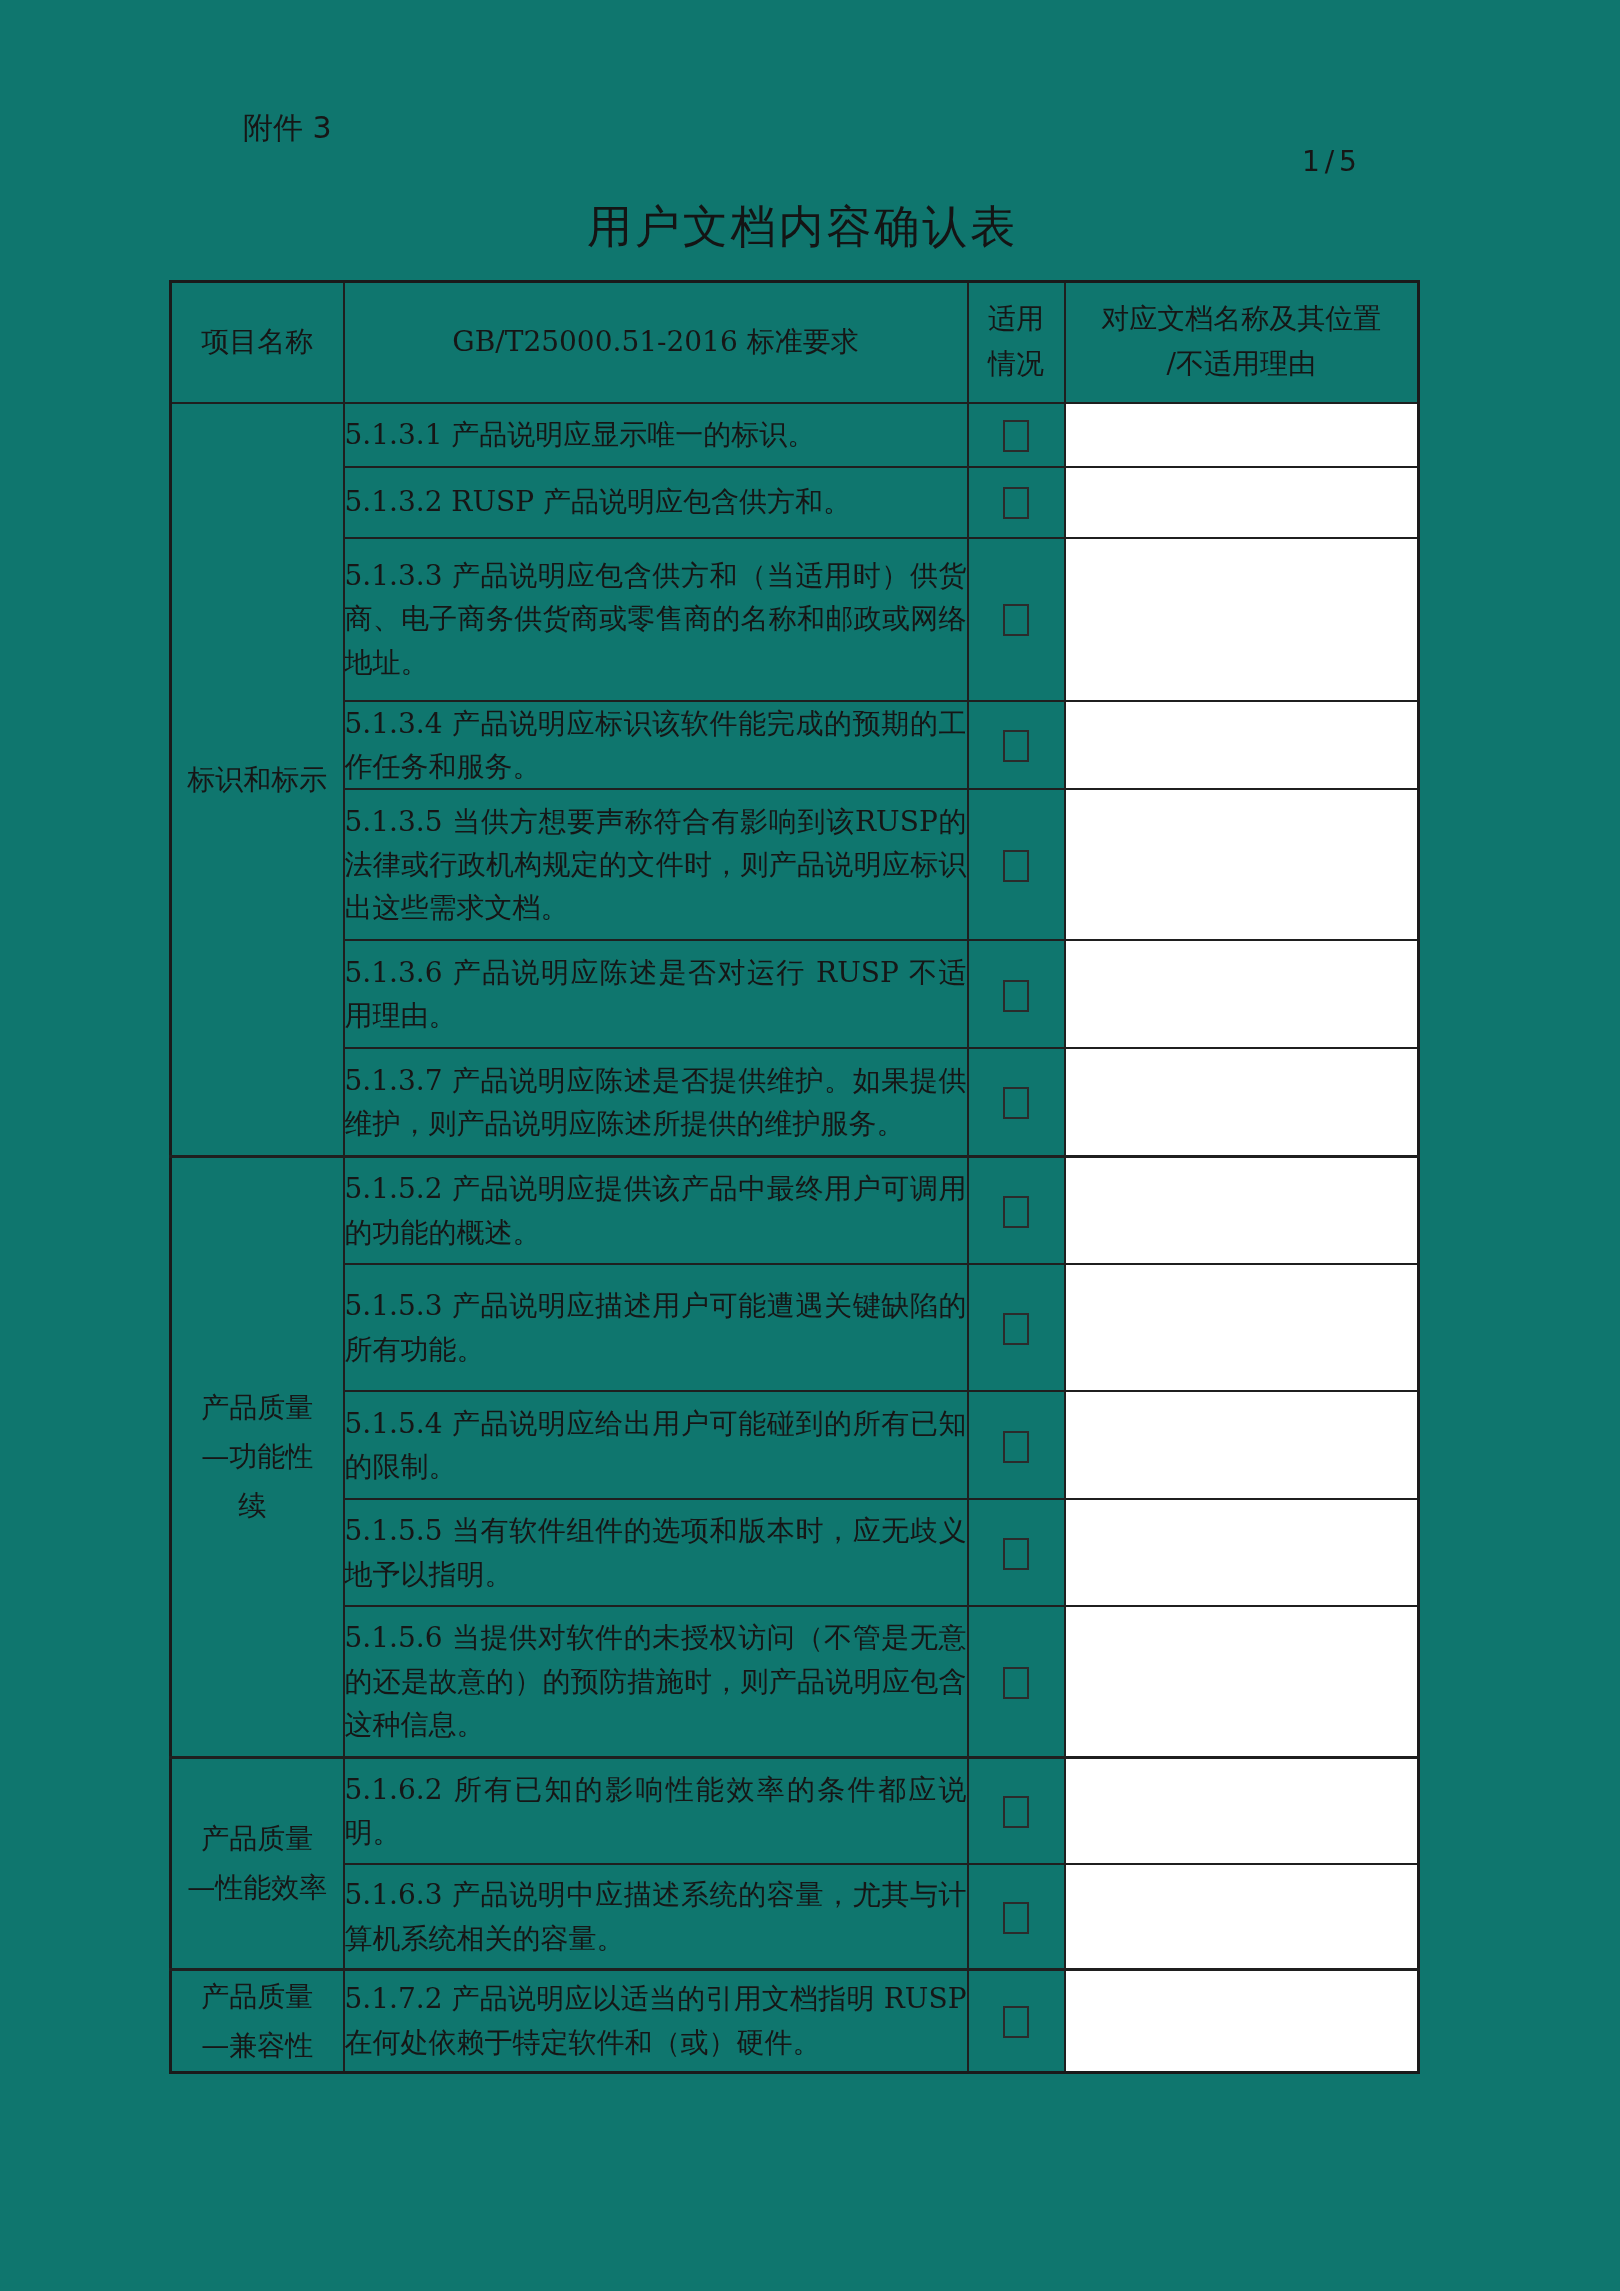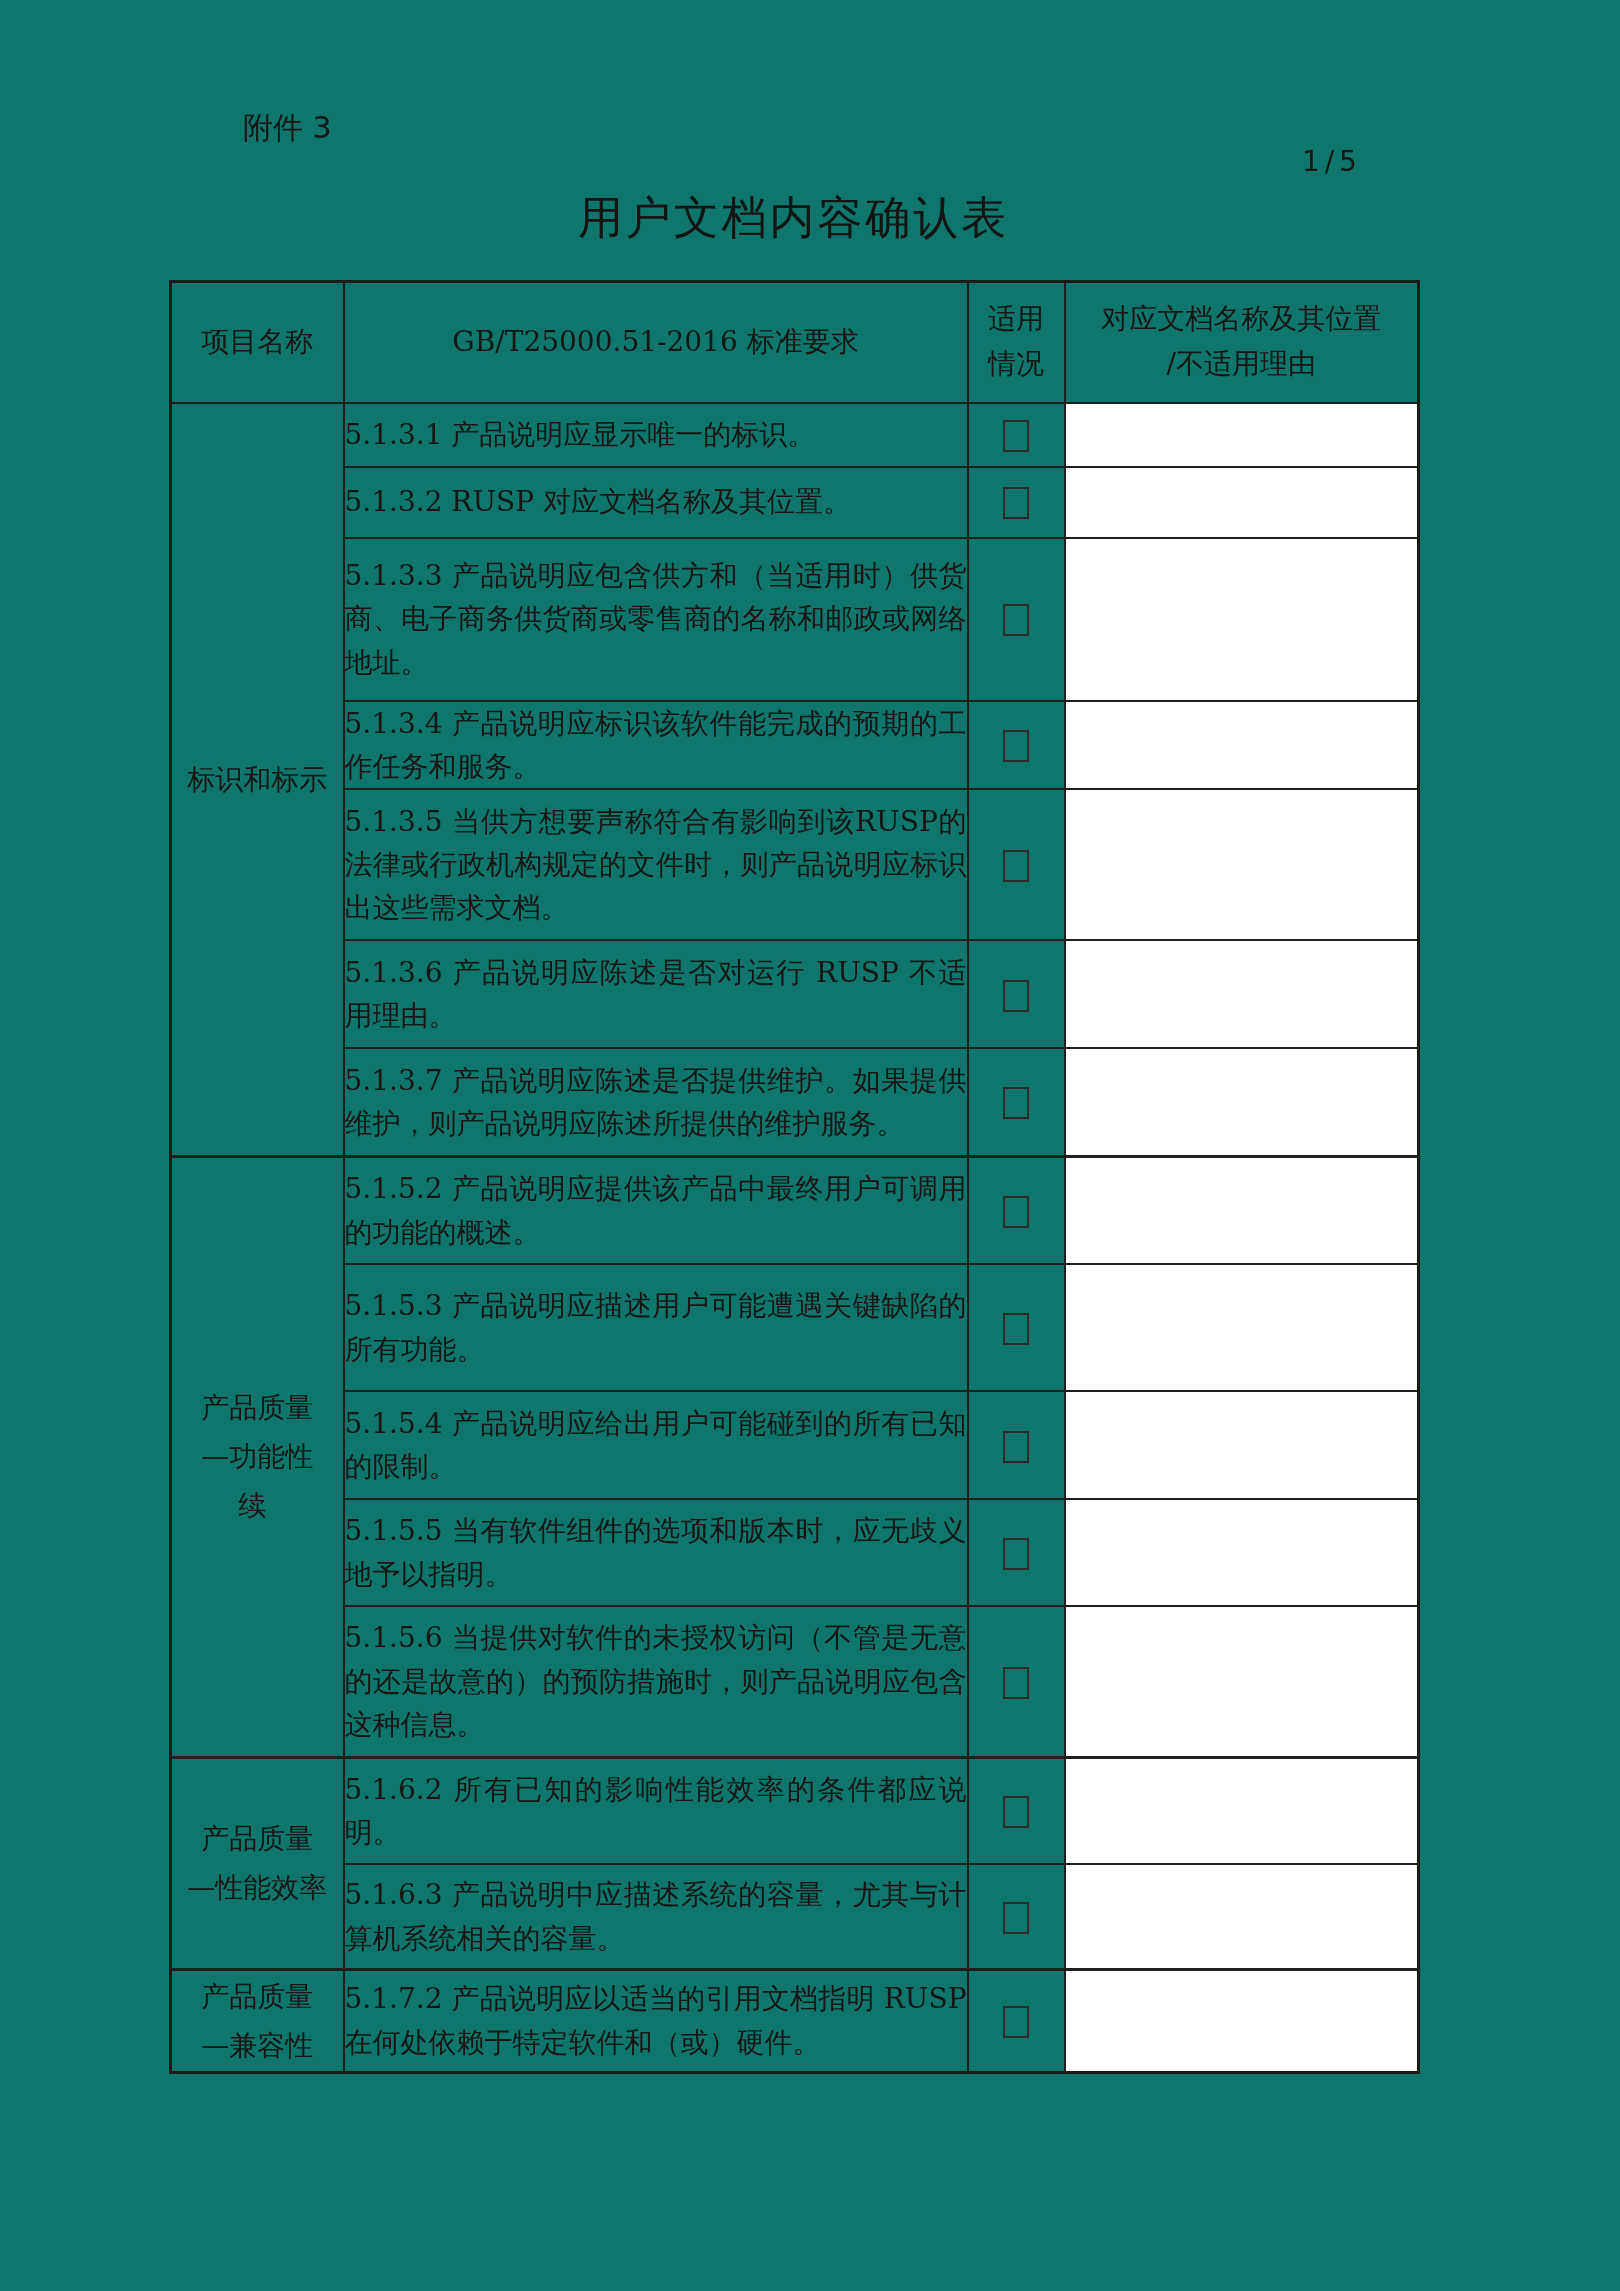--- a/index.html
+++ b/index.html
@@ -18,21 +18,21 @@
   }
   .pagenum{
     position:absolute;left:1302px;top:114px;
     font-family:"DejaVu Sans","Liberation Sans",sans-serif;
     font-size:28px;letter-spacing:4.9px;color:#161616;margin-top:31px;
   }
   .doc-title{
     position:absolute;left:169px;top:188px;width:1249px;
     text-align:center;
     font-size:45px;font-weight:400;letter-spacing:2.9px;
-    margin:0;color:#141414;
+    margin:9px;color:#141414;
   }
   table.confirm{
     position:absolute;left:169px;top:280px;
     width:1249px;
     border-collapse:collapse;
     table-layout:fixed;
     border:3.9px solid #1a1a1a;
   }
   table.confirm col.c1{width:173px;}
   table.confirm col.c2{width:624px;}
@@ -113,21 +113,21 @@
 
     <tr class="rh65">
       <td class="group-cell" rowspan="7">
         <div class="gl">标识和标示</div>
       </td>
       <td class="req">5.1.3.1 产品说明应显示唯一的标识。</td>
       <td class="chk"><span class="checkbox"></span></td>
       <td class="doc"></td>
     </tr>
     <tr class="rh72">
-      <td class="req">5.1.3.2 RUSP 对应文档名称及其位置。</td>
+      <td class="req">5.1.3.2 RUSP 产品说明应包含供方和。</td>
       <td class="chk"><span class="checkbox"></span></td>
       <td class="doc"></td>
     </tr>
     <tr class="rh166">
       <td class="req">5.1.3.3 产品说明应包含供方和（当适用时）供货商、电子商务供货商或零售商的名称和邮政或网络地址。</td>
       <td class="chk"><span class="checkbox"></span></td>
       <td class="doc"></td>
     </tr>
     <tr class="rh89">
       <td class="req">5.1.3.4 产品说明应标识该软件能完成的预期的工作任务和服务。</td>

